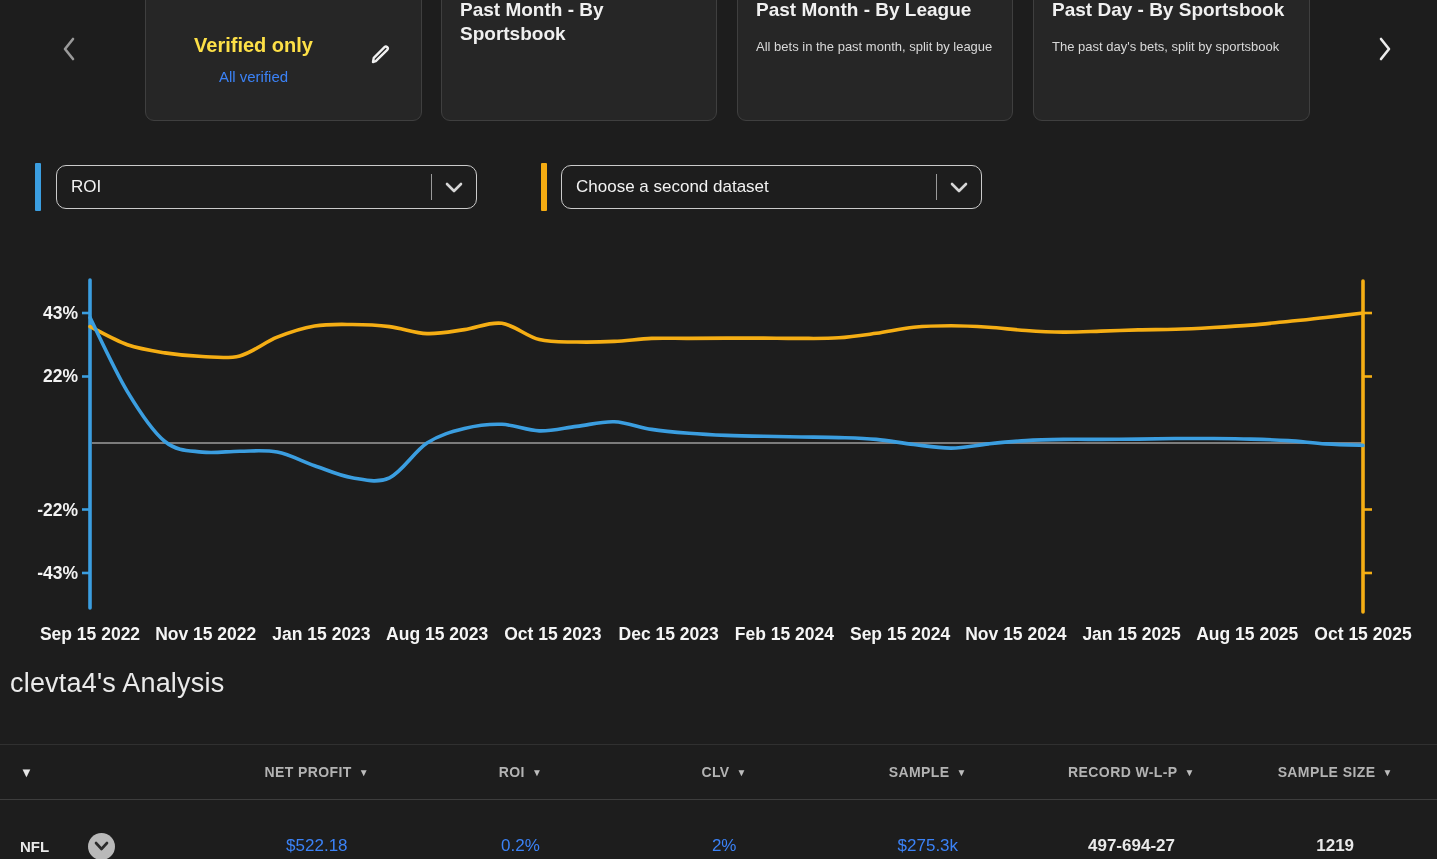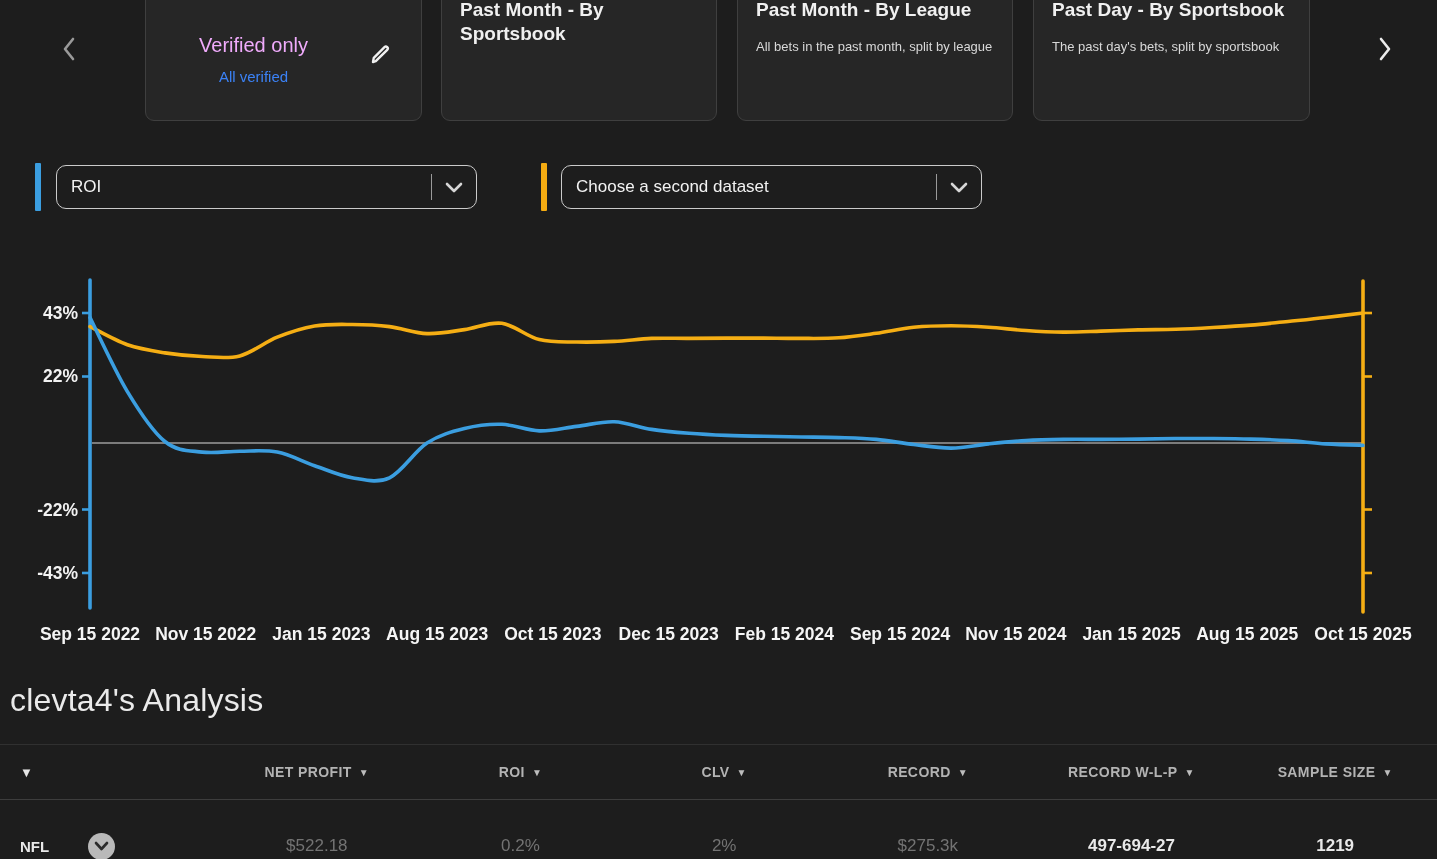--- a/index.html
+++ b/index.html
@@ -18,21 +18,21 @@
   }
   .nav-prev { left:52px; }
   .nav-next { left:1368px; }
   .card {
     position:absolute; top:-25px; height:146px;
     background:#262626; border:1px solid #3f3f3f; border-radius:9px;
     overflow:hidden;
   }
   .card-1 { left:145px; width:277px; display:flex; align-items:center; padding:0 22px 0 0; }
   .card-1 .card-text { flex:1; text-align:center; padding-top:22px; }
-  .card-1 .card-title { font-size:20px; font-weight:400; color:#f0abfc; }
+  .card-1 .card-title { font-size:20px; font-weight:700; color:#fde047; }
   .card-1 .card-sub { font-size:15px; color:#3b82f6; margin-top:11px; }
   .card-std { padding:22px 18px 0 18px; }
   .card-2 { left:441px; width:276px; }
   .card-3 { left:737px; width:276px; }
   .card-4 { left:1033px; width:277px; }
   .card-std .card-title { font-size:19px; font-weight:700; line-height:24px; color:#f0f0f0; }
   .card-std .card-desc { font-size:13px; line-height:24px; color:#d8d8d8; margin-top:13px; }
   .edit-btn { background:none; border:none; cursor:pointer; padding:6px; margin-top:14px; }
 
   
@@ -49,37 +49,37 @@
   .select-label { flex:1; text-align:left; font-size:17px; color:#f2f2f2; padding-left:14px;
                   white-space:nowrap; overflow:hidden; }
   .select-divider { width:1px; height:26px; background:#9a9a9a; }
   .select-caret { width:44px; display:flex; align-items:center; justify-content:center; }
 
   
   #chart-svg { position:absolute; left:0; top:270px; }
 
   
   .analysis-title {
-    position:absolute; left:10px; top:682px;
-    font-size:32px; font-weight:400; color:#eaeaea; letter-spacing:0.2px;
+    position:absolute; left:10px; top:668px;
+    font-size:27px; font-weight:400; color:#eaeaea; letter-spacing:0.2px;
   }
   .table { position:absolute; left:0; top:744px; width:1437px; }
   .t-row { display:grid; grid-template-columns:215px repeat(6,1fr); align-items:center; }
   .t-head {
     height:56px; border-top:1px solid #303030; border-bottom:1px solid #3d3d3d;
   }
   .th {
     text-align:center; font-size:14px; font-weight:700; color:#b3b3b3;
     letter-spacing:0.4px; cursor:pointer; white-space:nowrap;
   }
   .th .sort-ico { font-size:10px; color:#bdbdbd; margin-left:7px; vertical-align:1px; }
   .th-filter { text-align:left; padding-left:20px; font-size:13px; color:#e6e6e6; }
   .t-data { height:92px; cursor:pointer; }
   .cell { text-align:center; font-size:17px; }
-  .cell.green { color:#737373; }
+  .cell.green { color:#3b82f6; }
   .cell.white { color:#e9e9e9; font-weight:700; }
   .league-cell { display:flex; align-items:center; padding-left:20px; gap:39px; }
   .league-name { font-size:15px; font-weight:700; color:#e8e8e8; }
   .expand-btn {
     width:27px; height:27px; border-radius:50%; background:#b9b9b9;
     border:none; display:flex; align-items:center; justify-content:center; cursor:pointer;
   }
 </style>
 </head>
 <body>
@@ -194,21 +194,21 @@
       <div class="th">
         <span>NET PROFIT</span><span class="sort-ico">▼</span>
       </div>
       <div class="th">
         <span>ROI</span><span class="sort-ico">▼</span>
       </div>
       <div class="th">
         <span>CLV</span><span class="sort-ico">▼</span>
       </div>
       <div class="th">
-        <span>RECORD</span><span class="sort-ico">▼</span>
+        <span>SAMPLE</span><span class="sort-ico">▼</span>
       </div>
       <div class="th">
         <span>RECORD W-L-P</span><span class="sort-ico">▼</span>
       </div>
       <div class="th">
         <span>SAMPLE SIZE</span><span class="sort-ico">▼</span>
       </div>
     </div>
 
     <div class="t-row t-data">

